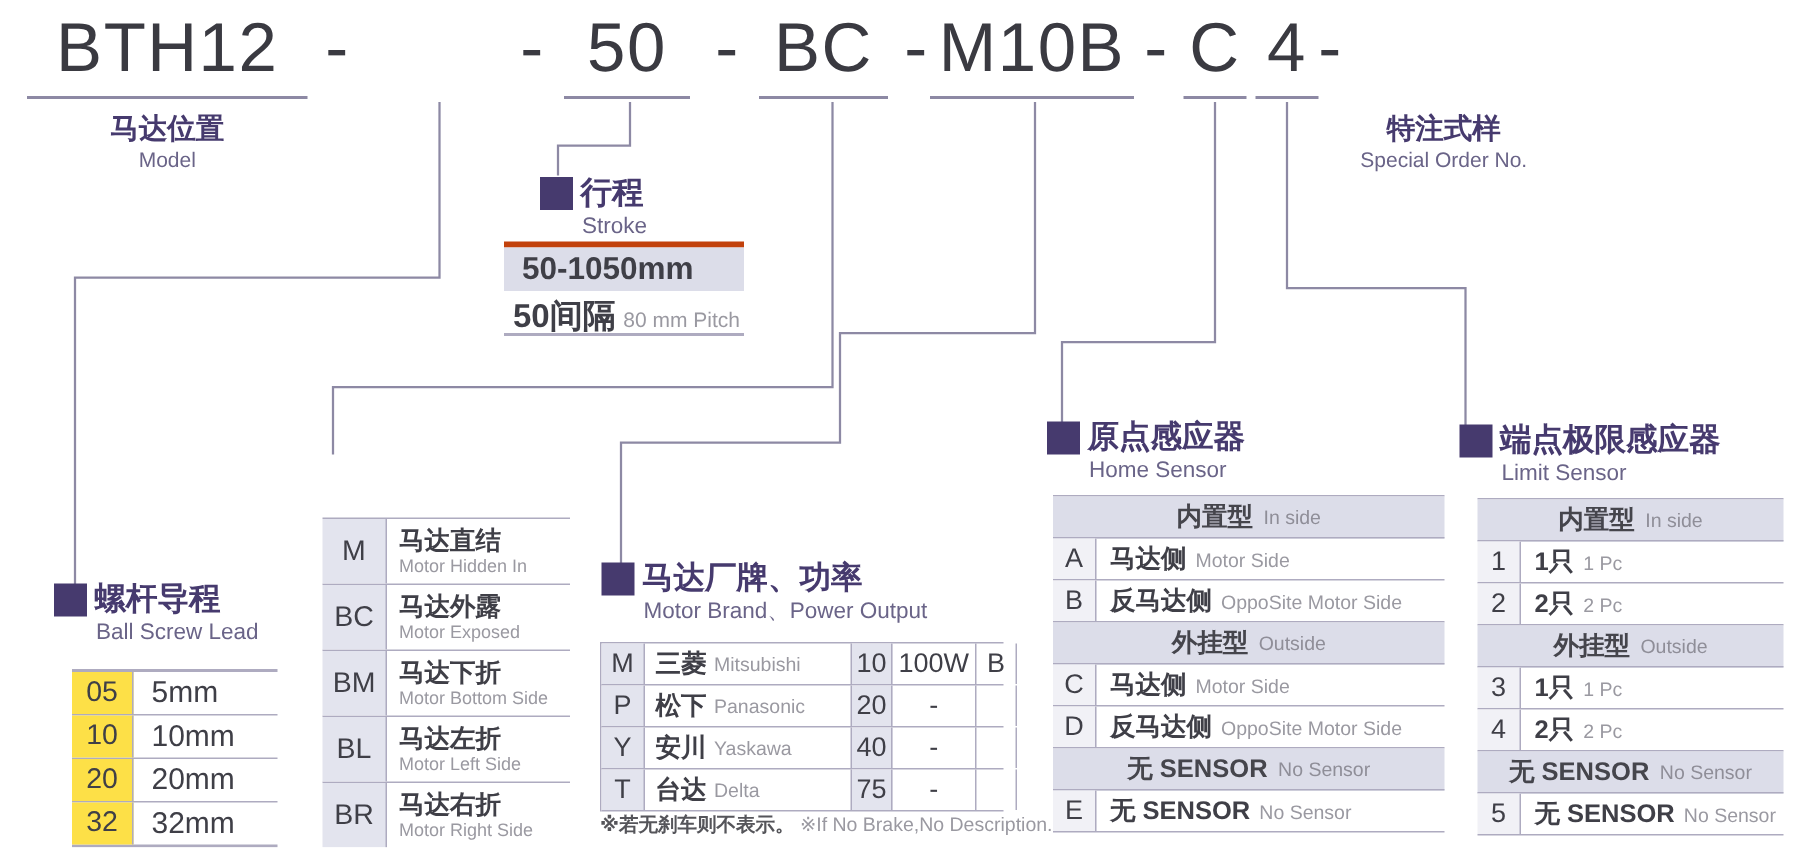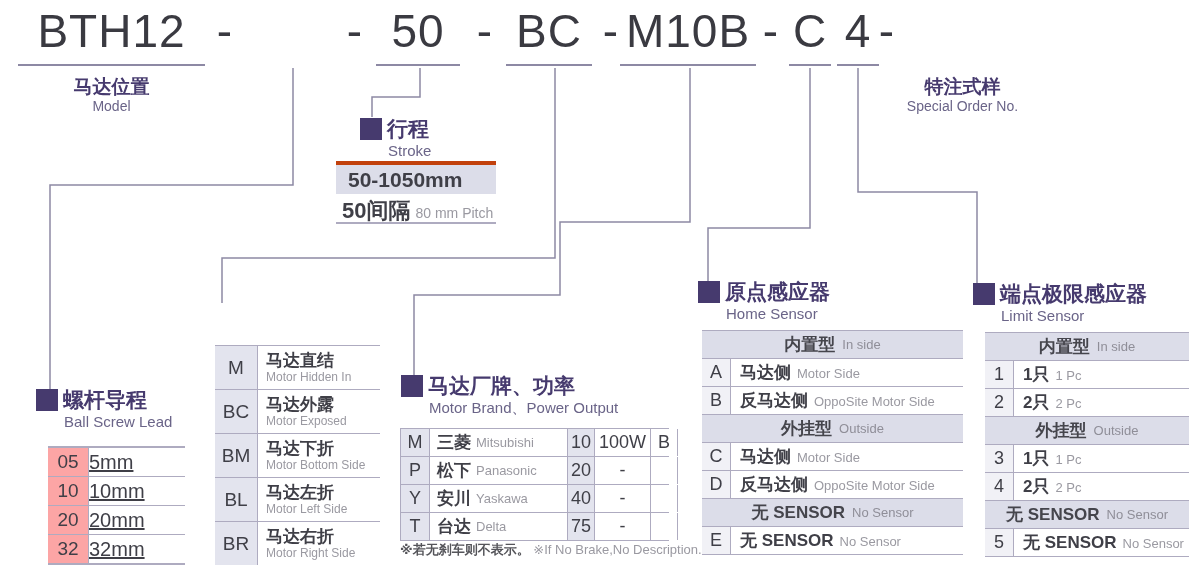--- a/index.html
+++ b/index.html
@@ -27,22 +27,22 @@
   .stroke-table {position:absolute;left:336px;top:161px;width:160px;border-top:4px solid #c2410c;}
   .st-row1 {height:29px;background:#dcdde9;border-bottom:2px solid #ffffff;display:flex;align-items:center;padding-left:12px;font-size:21px;font-weight:bold;color:#3f3f47;}
   .st-row2 {height:26px;border-bottom:2px solid #aeabc0;display:flex;align-items:baseline;padding-left:6px;}
   .st-row2 .cn {font-size:22px;font-weight:bold;color:#3f3f47;}
   .st-row2 .en {font-size:14px;color:#9a99a1;margin-left:5px;}
 
   
   .bs-table {position:absolute;left:48px;top:446px;width:137px;border-top:2px solid #aeabc0;}
   .bs-row {display:flex;height:28px;border-bottom:1px solid #aeabc0;}
   .bs-row:last-child {border-bottom:2px solid #aeabc0;}
-  .bs-code {width:40px;flex:0 0 auto;background:#fca5a5;border-right:1px solid #aeabc0;display:flex;align-items:center;justify-content:center;font-size:19px;color:#3f3f47;}
-  .bs-val {flex:1;display:flex;align-items:center;font-size:20px;color:#3f3f47;text-decoration:underline;}
+  .bs-code {width:40px;flex:0 0 auto;background:#fde047;border-right:1px solid #aeabc0;display:flex;align-items:center;justify-content:center;font-size:19px;color:#3f3f47;}
+  .bs-val {flex:1;display:flex;align-items:center;padding-left:12px;font-size:20px;color:#3f3f47;}
 
   
   .mp-table {position:absolute;left:215px;top:345px;width:165px;border-top:1px solid #aeabc0;}
   .mp-row {display:flex;height:43px;border-bottom:1px solid #aeabc0;}
   .mp-code {width:42px;flex:0 0 auto;background:#e3e4ee;border-right:1px solid #aeabc0;display:flex;align-items:center;justify-content:center;font-size:19px;color:#3f3f47;}
   .mp-desc {flex:1;padding-left:8px;display:flex;flex-direction:column;justify-content:center;}
   .mp-desc .cn {font-size:17px;font-weight:bold;color:#3f3f47;line-height:19px;}
   .mp-desc .en {font-size:12px;color:#9a99a1;line-height:14px;}
 
   

